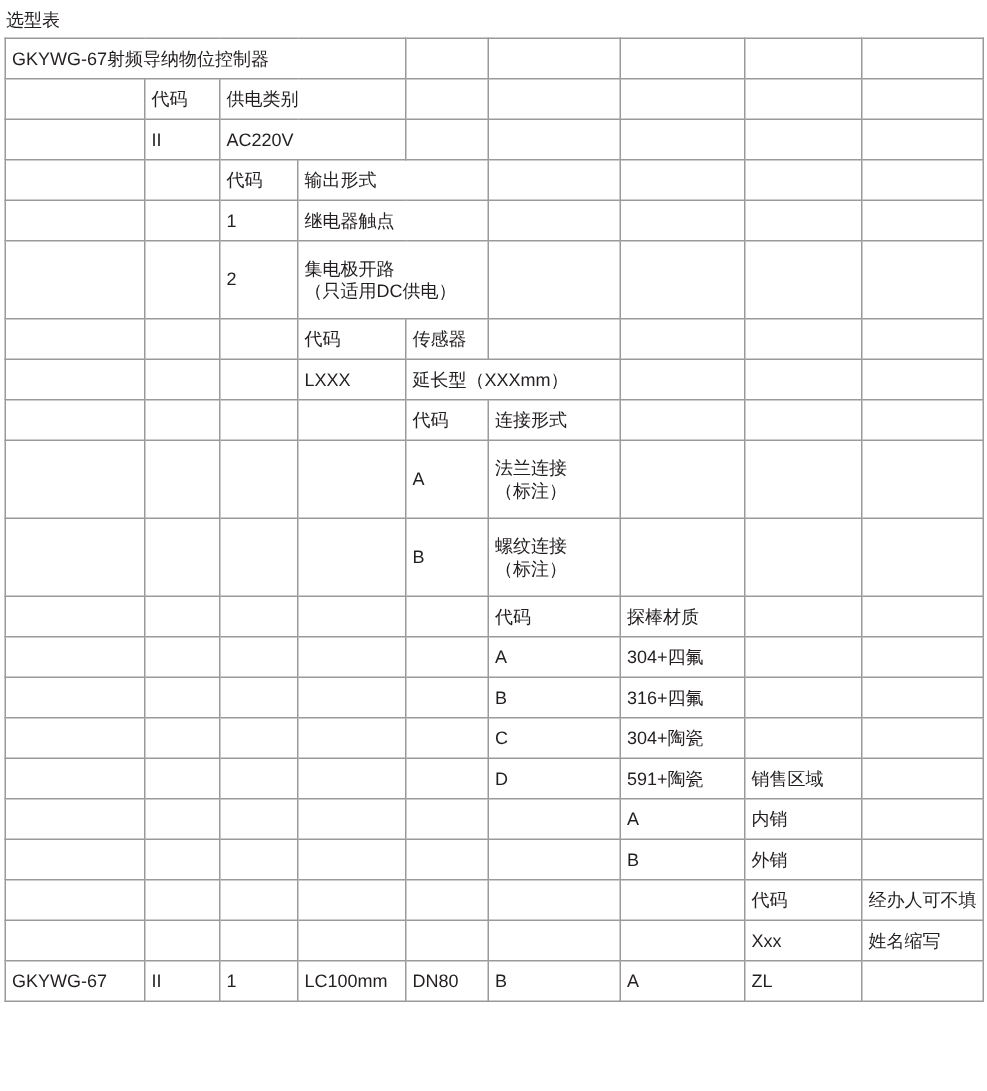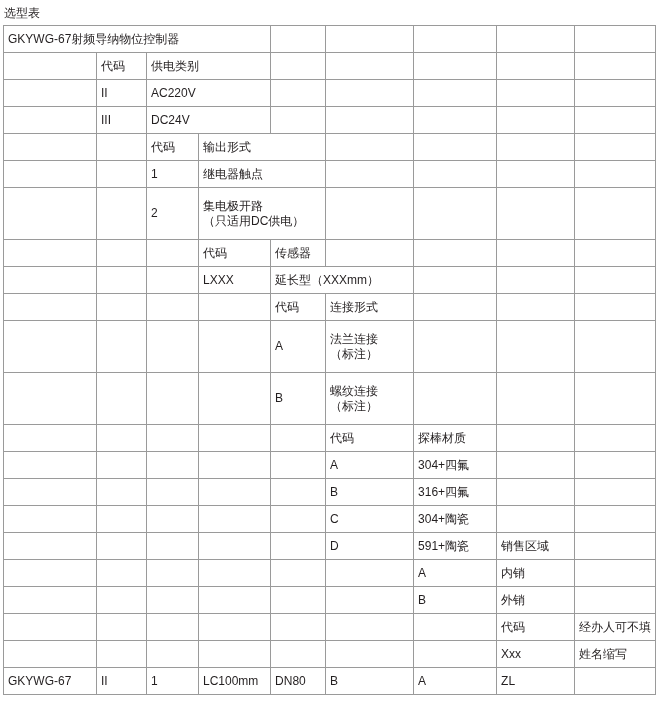--- a/index.html
+++ b/index.html
@@ -108,30 +108,20 @@
           <td class="bold">II</td>
           <td colspan="2" class="bold">AC220V</td>
           <td class="blank"></td>
           <td class="blank"></td>
           <td class="blank"></td>
           <td class="blank"></td>
           <td class="blank"></td>
         </tr>
         <tr>
           <td class="blank"></td>
-          <td class="bold">III</td>
-          <td colspan="2" class="bold">DC24V</td>
-          <td class="blank"></td>
-          <td class="blank"></td>
-          <td class="blank"></td>
-          <td class="blank"></td>
-          <td class="blank"></td>
-        </tr>
-        <tr>
-          <td class="blank"></td>
           <td class="blank"></td>
           <td>代码</td>
           <td colspan="2">输出形式</td>
           <td class="blank"></td>
           <td class="blank"></td>
           <td class="blank"></td>
           <td class="blank"></td>
         </tr>
         <tr>
           <td class="blank"></td>

